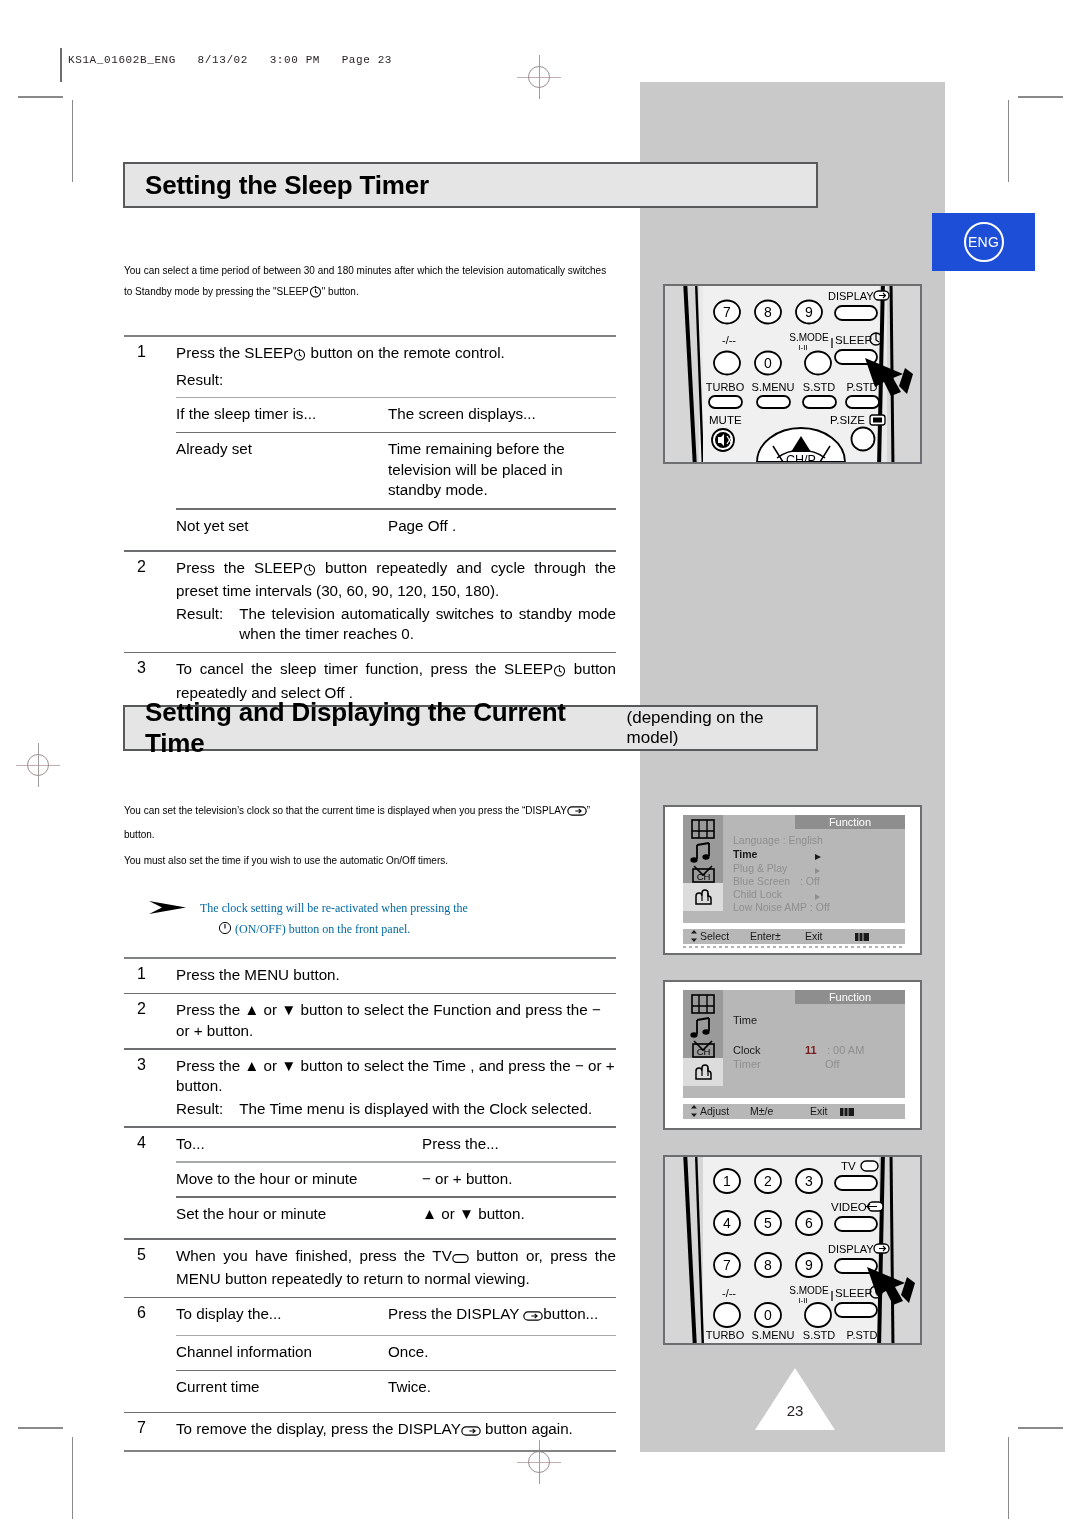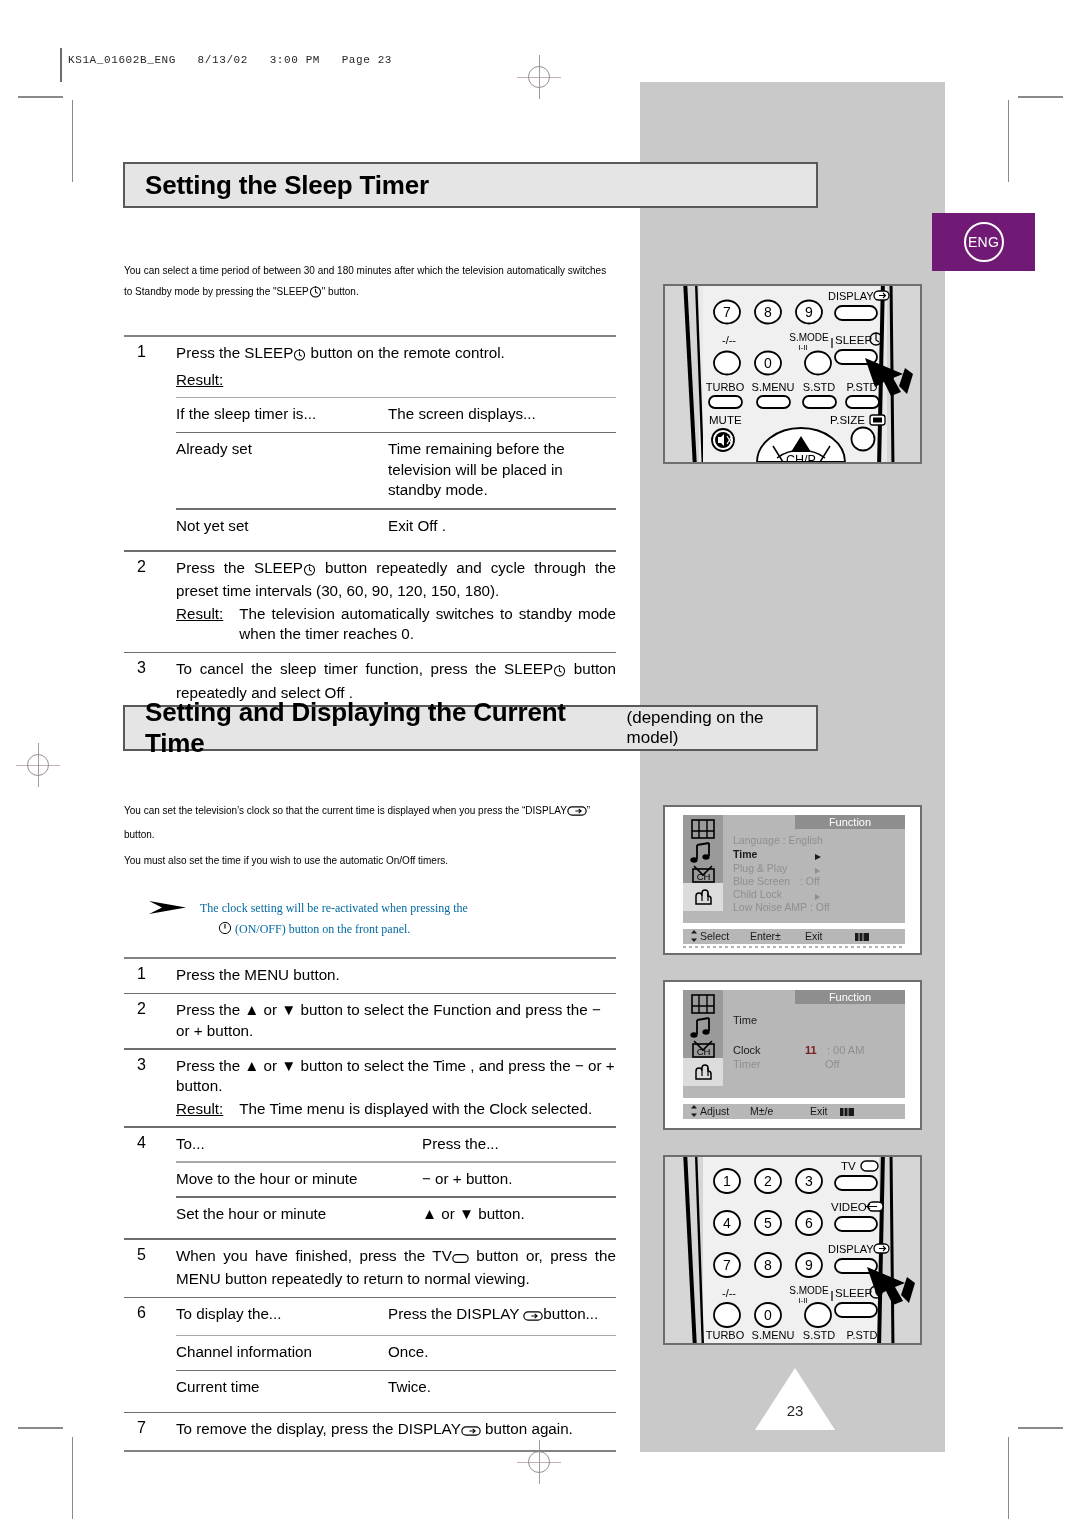--- a/index.html
+++ b/index.html
@@ -79,21 +79,21 @@
     background: #c9c9c9;
   }
 
   
   .eng-tab {
     position: absolute;
     left: 932px;
     top: 213px;
     width: 103px;
     height: 58px;
-    background: #701a75;
+    background: #1d4ed8;
     display: flex;
     align-items: center;
     justify-content: center;
   }
   .eng-tab .ring {
     width: 36px; height: 36px;
     border: 2px solid #ffffff;
     border-radius: 50%;
     color: #ffffff;
     font-size: 14px;
@@ -193,21 +193,20 @@
     box-sizing: border-box;
   }
   .step-body {
     flex: 1 1 auto;
     font-size: 15.2px;
     line-height: 20.5px;
     color: #000;
   }
   .justify { text-align: justify; }
   .result-label {
-    text-decoration: underline;
     display: inline-block;
   }
   .result-inline {
     display: flex;
     gap: 16px;
     margin-top: 2px;
   }
   .result-inline .lbl { flex: 0 0 auto; }
   .result-inline .txt { flex: 1 1 auto; text-align: justify; }
 
@@ -348,21 +347,21 @@
             <div class="c2">The screen displays...</div>
           </div>
           <div class="rule-mid"></div>
           <div class="subrow">
             <div class="c1">Already set</div>
             <div class="c2">Time remaining before the television will be placed in standby mode.</div>
           </div>
           <div class="rule-mid"></div>
           <div class="subrow">
             <div class="c1">Not yet set</div>
-            <div class="c2">Exit  Off .</div>
+            <div class="c2">Page  Off .</div>
           </div>
         </div>
       </div>
     </div>
 
     <div class="rule-mid"></div>
 
     <div class="step-row">
       <div class="step-num">2</div>
       <div class="step-body">

